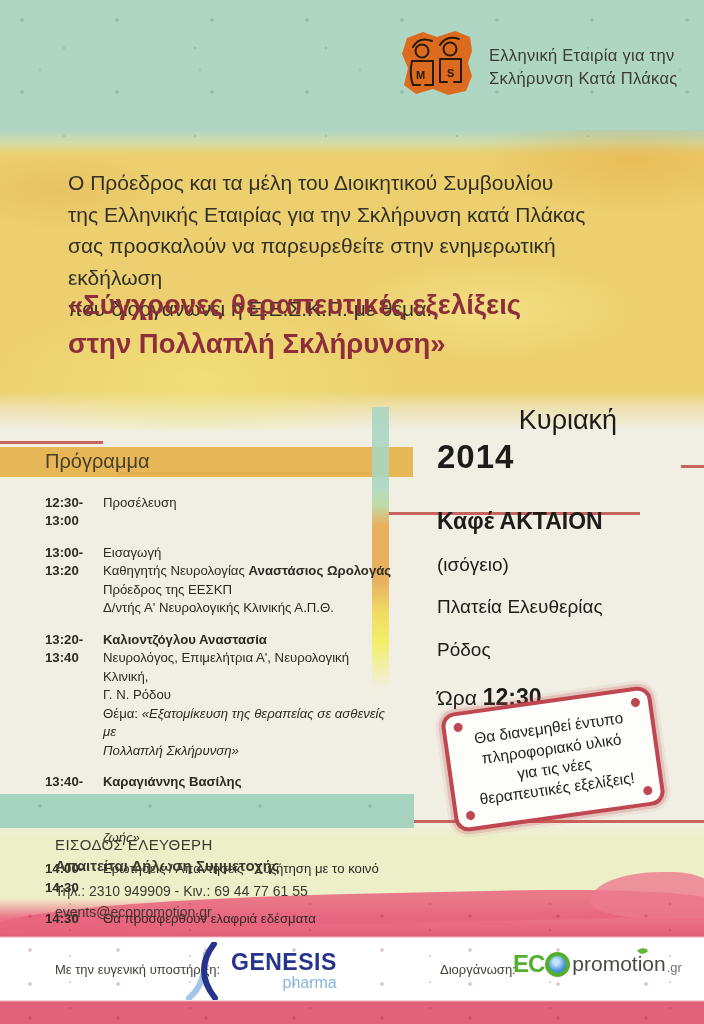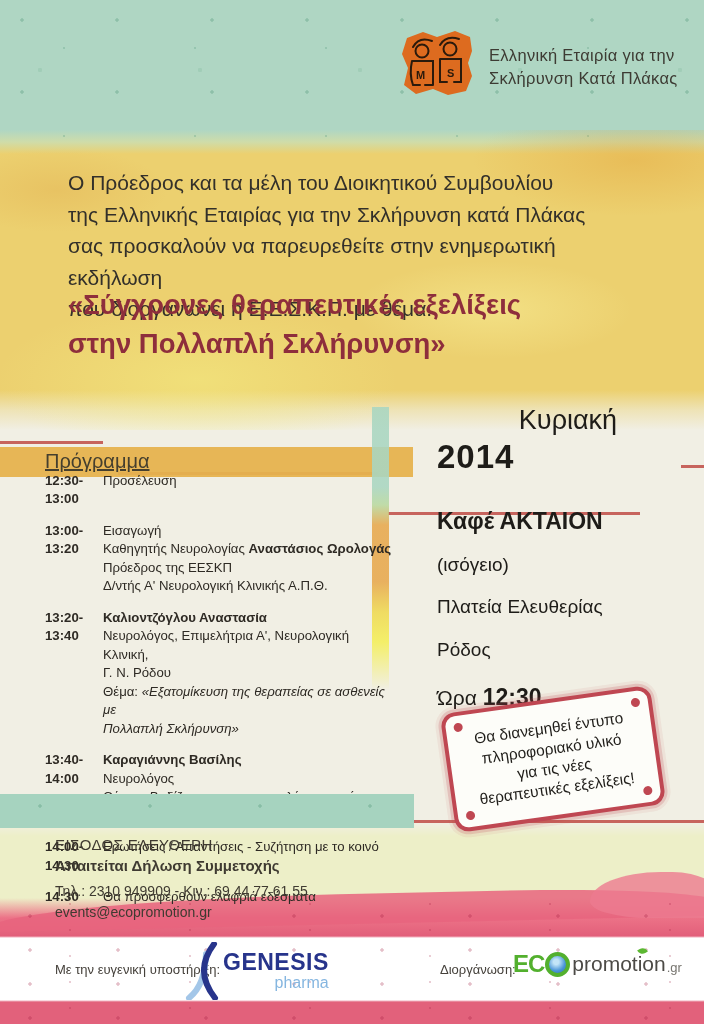--- a/index.html
+++ b/index.html
@@ -53,25 +53,25 @@
   .ev-date{font-size:31px;margin-top:3px;}
   .ev-date .num{font-size:33px;font-weight:700;}
   .ev-year{font-size:33px;font-weight:700;letter-spacing:1px;margin-top:2px;}
   .ev-venue{margin-top:32px;font-size:23px;font-weight:700;}
   .ev-line{font-size:19px;line-height:1.33;margin-top:17px;}
   .ev-time{margin-top:22px;font-size:21px;}
   .ev-time .tv{font-size:23px;font-weight:700;}
 
   
   .prog-bar{left:0;top:447px;width:413px;height:30px;background:#e6b24e;opacity:.95;}
-  .prog-label{left:45px;top:450px;font-size:20px;color:#453f2e;text-decoration:underline;}
+  .prog-label{left:45px;top:450px;font-size:20px;color:#453f2e;}
   .vstripe{left:372px;top:407px;width:17px;height:285px;opacity:.88;background:
     linear-gradient(180deg,#a9d6c1 0 80px,#b9d9a0 98px,#e7a84d 118px,#e7a84d 175px,#efd951 205px,#f4ef58 235px,rgba(244,239,88,0) 283px);}
   .redline{position:absolute;height:3px;background:#c2544e;opacity:.9;}
-  .program-list{left:45px;top:472px;width:348px;color:#2e2a24;font-size:13.2px;line-height:1.4;}
+  .program-list{left:45px;top:494px;width:348px;color:#2e2a24;font-size:13.2px;line-height:1.4;}
   .prow{display:flex;margin-bottom:13px;}
   .ptime{width:58px;flex:none;font-weight:700;}
   .plines{flex:1;}
   .seg-b{font-weight:700;}
   .seg-i{font-style:italic;}
 
   
   .teal-band{left:0;top:794px;width:414px;height:34px;background:#a6d3bf;
     background-image:radial-gradient(3px 3px at 40px 12px, rgba(80,150,120,.35) 0 50%, transparent 60%);background-size:110px 30px;}
 
@@ -88,21 +88,21 @@
   
   .contact{left:55px;top:836px;color:#3f3a31;}
   .c1{font-size:15px;letter-spacing:.4px;}
   .c2{font-size:15px;font-weight:700;margin-top:4px;}
   .c3{font-size:14px;margin-top:9px;}
   .c4{font-size:14px;margin-top:5px;}
 
   
   .ft-label{font-size:13px;color:#45413b;}
   .genesis{left:183px;top:942px;display:flex;align-items:center;}
-  .gen-text{text-align:right;margin-left:2px;}
+  .gen-text{text-align:right;margin-left:10px;}
   .gen-name{font-size:23px;font-weight:700;color:#27348b;letter-spacing:.5px;line-height:1;}
   .gen-sub{font-size:16px;color:#85b6e0;line-height:1.1;}
   .eco{left:513px;top:950px;display:flex;align-items:center;position:absolute;}
   .eco-ec{font-size:24px;font-weight:800;color:#53b02e;letter-spacing:-1px;}
   .eco-o{display:inline-block;width:17px;height:17px;border-radius:50%;border:4px solid #53b02e;
     background:radial-gradient(circle at 42% 35%, #c2e4f8 0 18%, #4a95d8 60%, #2f6fb8 100%);margin:0 2px 0 1px;}
   .eco-rest{font-size:21px;color:#4c4a46;position:relative;}
   .leaf{position:absolute;left:66px;top:-4px;width:9px;height:6px;background:#5cb832;
     border-radius:0 7px 0 7px;transform:rotate(-28deg);}
   .eco-tld{font-size:13px;color:#77756f;margin-left:1px;align-self:flex-end;padding-bottom:3px;}
@@ -158,21 +158,21 @@
         <div class="plines">
           <div class="pline"><span>Προσέλευση</span></div>
         </div>
       </div>
       <div class="prow">
         <div class="ptime">13:00-13:20</div>
         <div class="plines">
           <div class="pline"><span>Εισαγωγή</span></div>
           <div class="pline"><span>Καθηγητής Νευρολογίας </span><span class="seg-b">Αναστάσιος Ωρολογάς</span></div>
           <div class="pline"><span>Πρόεδρος της ΕΕΣΚΠ</span></div>
-          <div class="pline"><span>Δ/ντής Α' Νευρολογική Κλινικής Α.Π.Θ.</span></div>
+          <div class="pline"><span>Δ/ντής Α' Νευρολογικής Κλινικής Α.Π.Θ.</span></div>
         </div>
       </div>
       <div class="prow">
         <div class="ptime">13:20-13:40</div>
         <div class="plines">
           <div class="pline"><span class="seg-b">Καλιοντζόγλου Αναστασία</span></div>
           <div class="pline"><span>Νευρολόγος, Επιμελήτρια Α', Νευρολογική Κλινική,</span></div>
           <div class="pline"><span>Γ. Ν. Ρόδου</span></div>
           <div class="pline"><span>Θέμα: </span><span class="seg-i">«Εξατομίκευση της θεραπείας σε ασθενείς με</span></div>
           <div class="pline"><span class="seg-i">Πολλαπλή Σκλήρυνση»</span></div>

